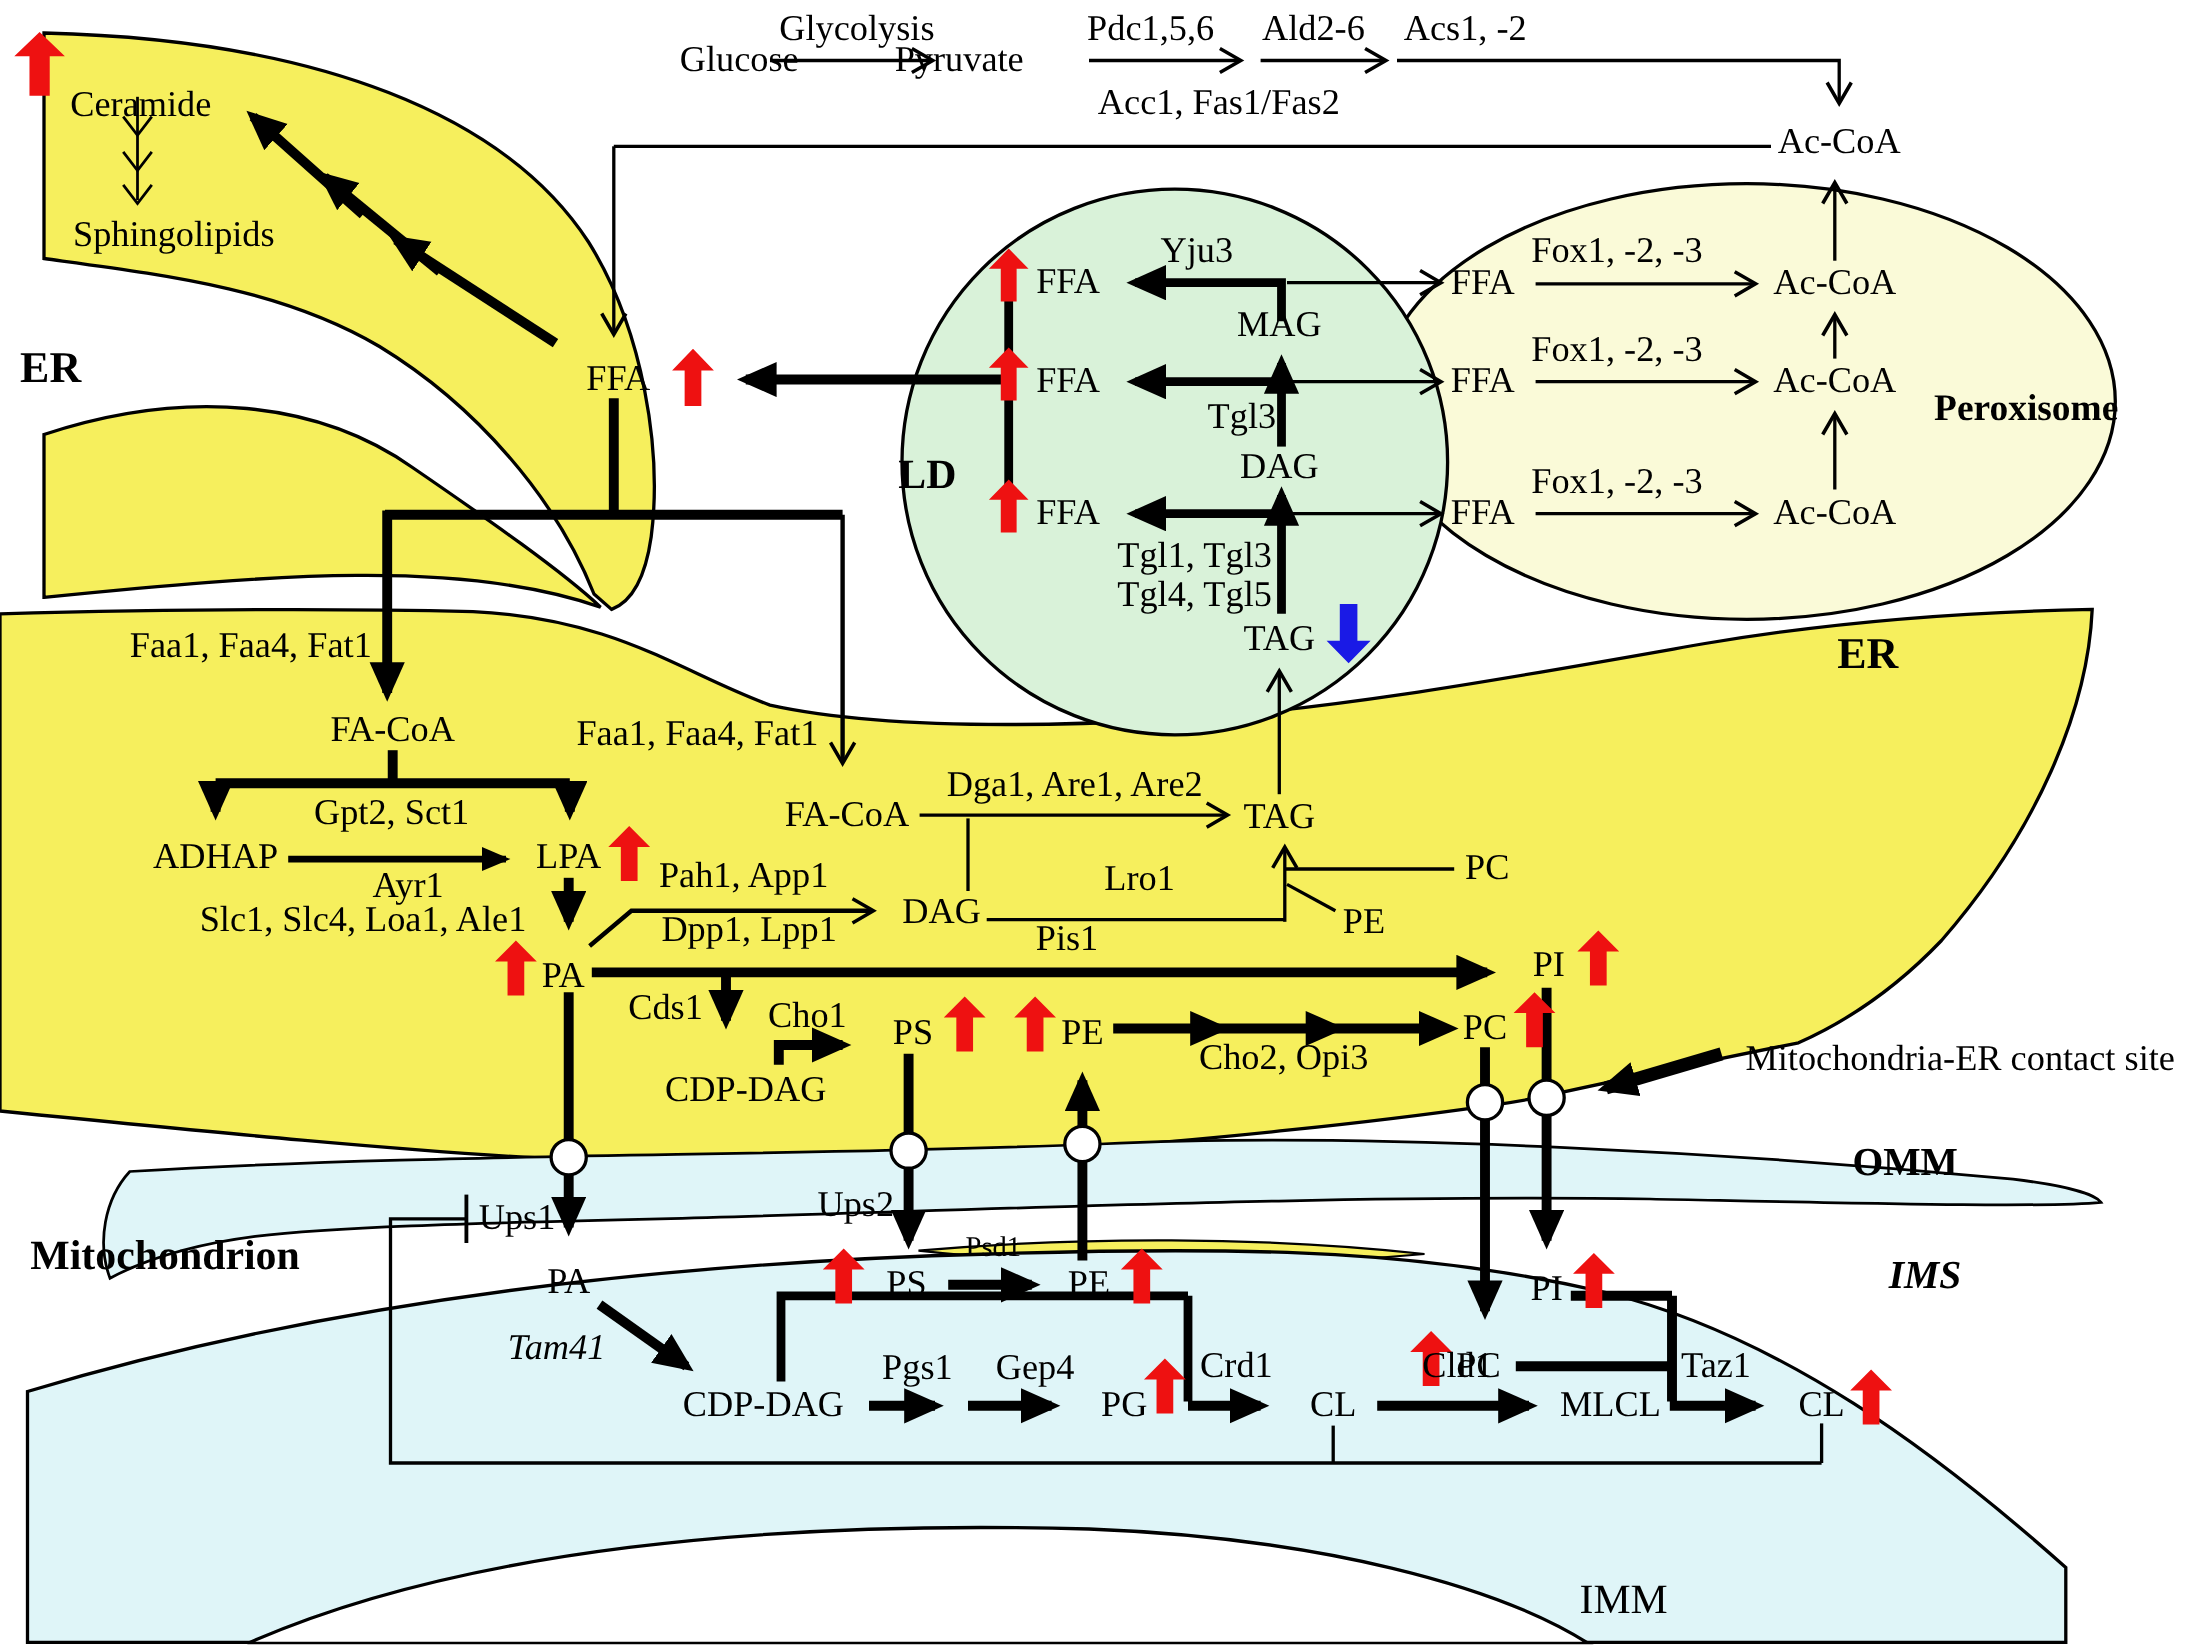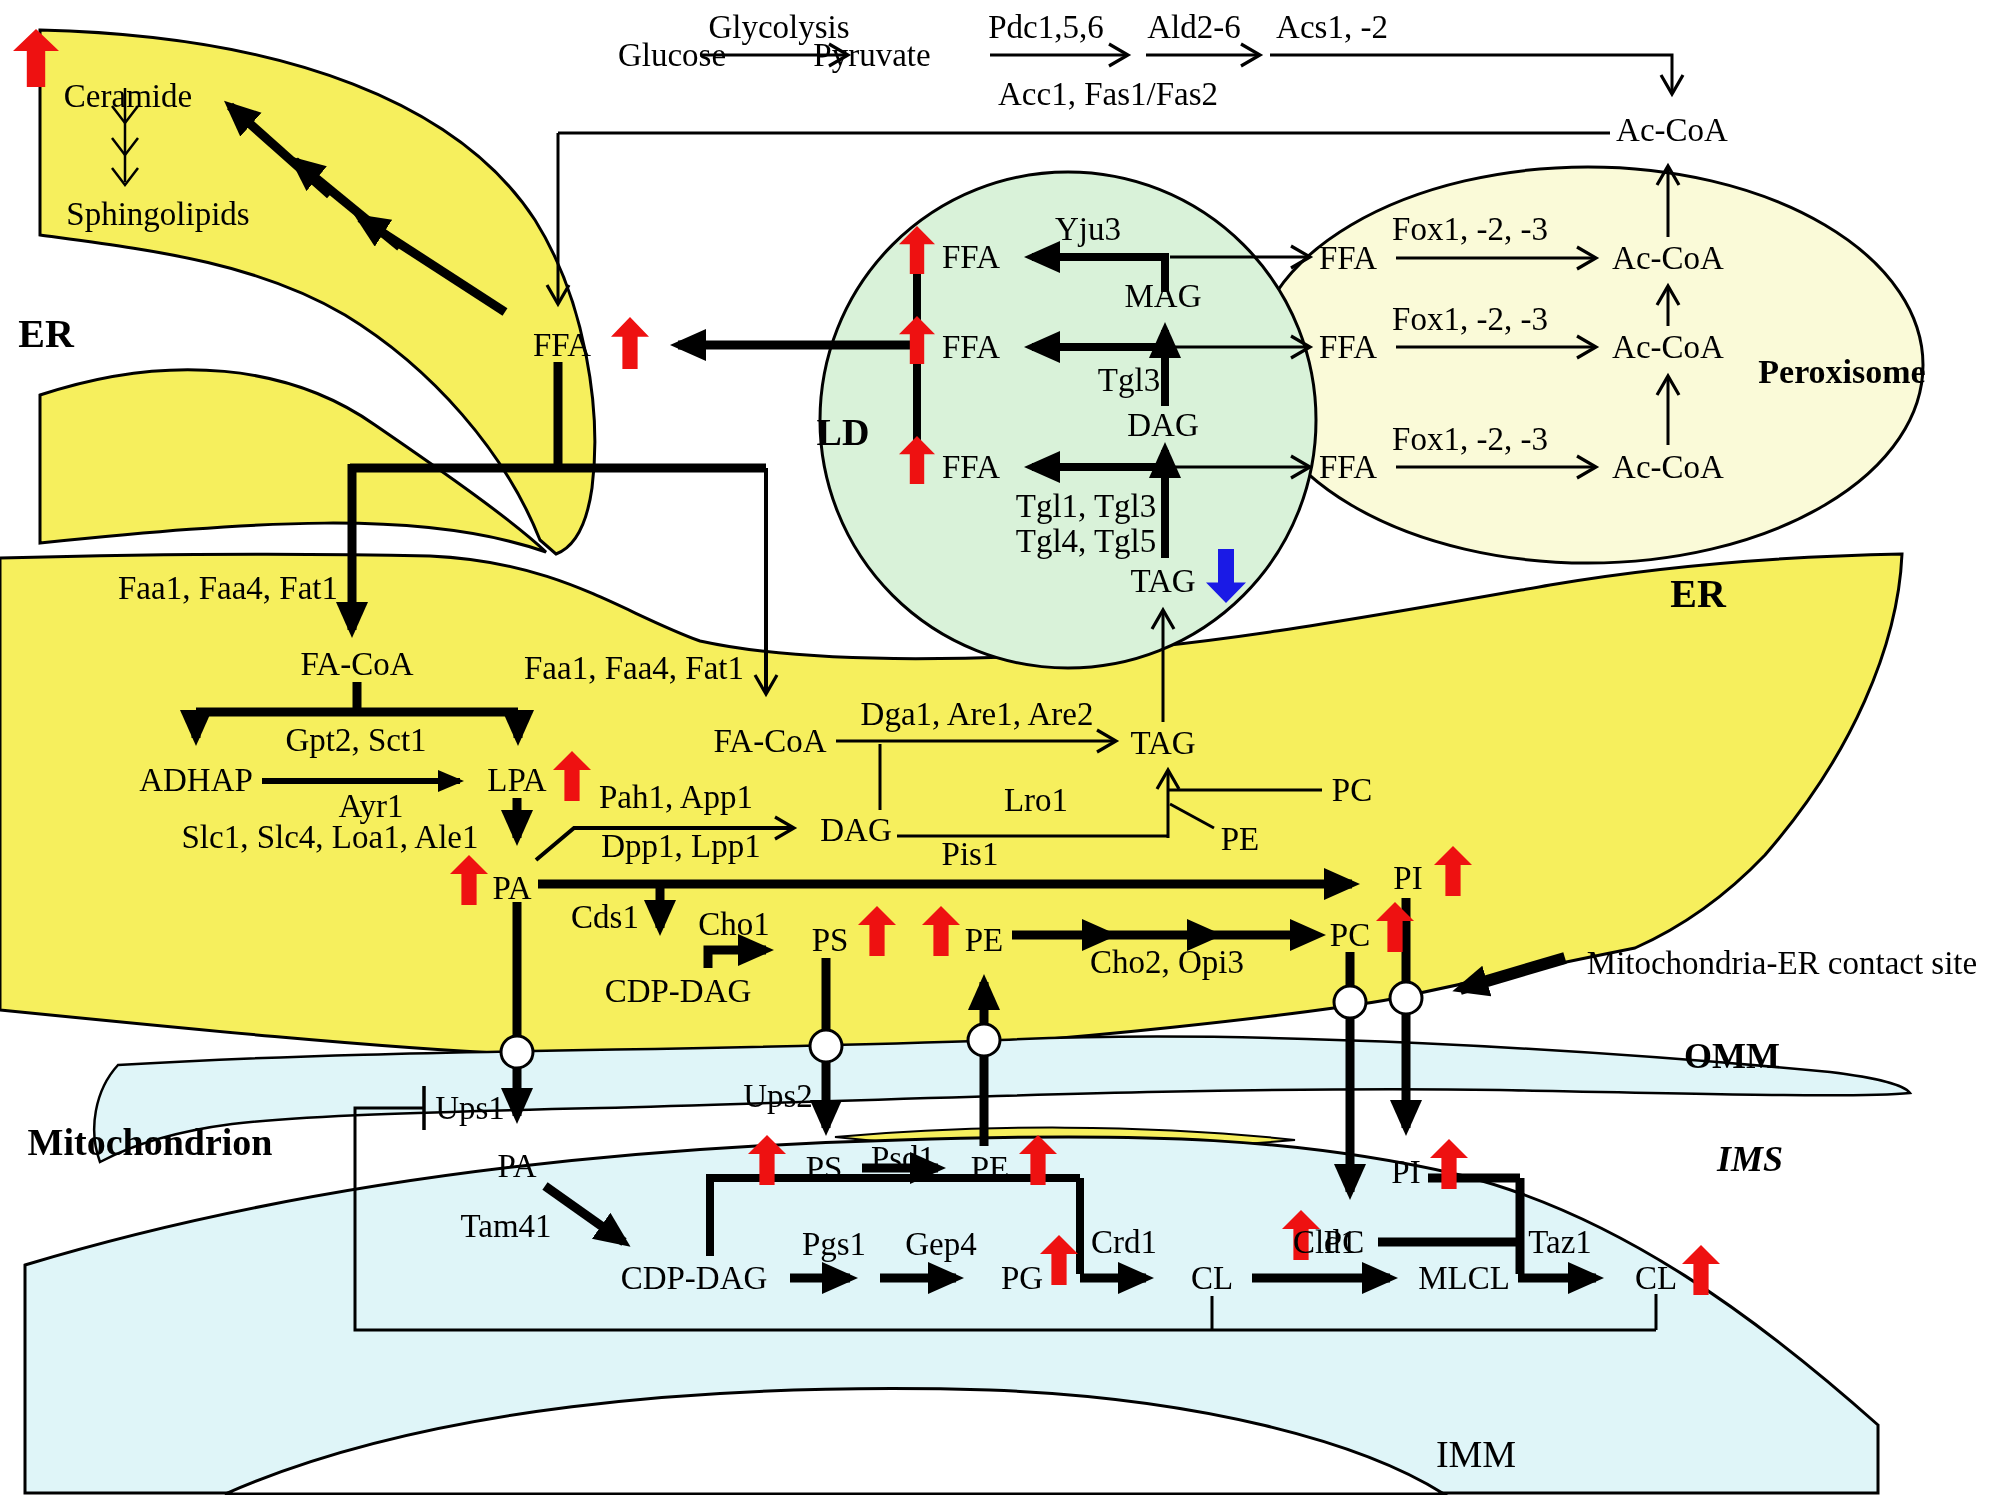--- a/index.html
+++ b/index.html
@@ -256,21 +256,21 @@
       <span class="lbl" style="left: 1167px; top: 962px; font-size: 33px;">Cho2, Opi3</span>
       <span class="lbl" style="left: 1088px; top: 229px; font-size: 33px;">Yju3</span>
       <span class="lbl" style="left: 1129px; top: 380px; font-size: 33px;">Tgl3</span>
       <span class="lbl" style="left: 1086px; top: 506px; font-size: 33px;">Tgl1, Tgl3</span>
       <span class="lbl" style="left: 1086px; top: 541px; font-size: 33px;">Tgl4, Tgl5</span>
       <span class="lbl" style="left: 1470px; top: 229px; font-size: 33px;">Fox1, -2, -3</span>
       <span class="lbl" style="left: 1470px; top: 319px; font-size: 33px;">Fox1, -2, -3</span>
       <span class="lbl" style="left: 1470px; top: 439px; font-size: 33px;">Fox1, -2, -3</span>
       <span class="lbl" style="left: 470px; top: 1108px; font-size: 33px;">Ups1</span>
       <span class="lbl" style="left: 778px; top: 1096px; font-size: 33px;">Ups2</span>
-      <span class="lbl" style="left: 903px; top: 1158px; font-size: 33px;">Psd1</span>
-      <span class="lbl" style="left: 506px; top: 1226px; font-size: 33px;">Tam41</span>
+      <span class="lbl" style="left: 903px; top: 1134px; font-size: 26px;">Psd1</span>
+      <span class="lbl" style="left: 506px; top: 1226px; font-size: 33px; font-style: italic;">Tam41</span>
       <span class="lbl" style="left: 834px; top: 1244px; font-size: 33px;">Pgs1</span>
       <span class="lbl" style="left: 941px; top: 1244px; font-size: 33px;">Gep4</span>
       <span class="lbl" style="left: 1124px; top: 1242px; font-size: 33px;">Crd1</span>
       <span class="lbl" style="left: 1325px; top: 1242px; font-size: 33px;">Cld1</span>
       <span class="lbl" style="left: 1560px; top: 1242px; font-size: 33px;">Taz1</span>
     </div>
 </div>
 
 </body></html>

